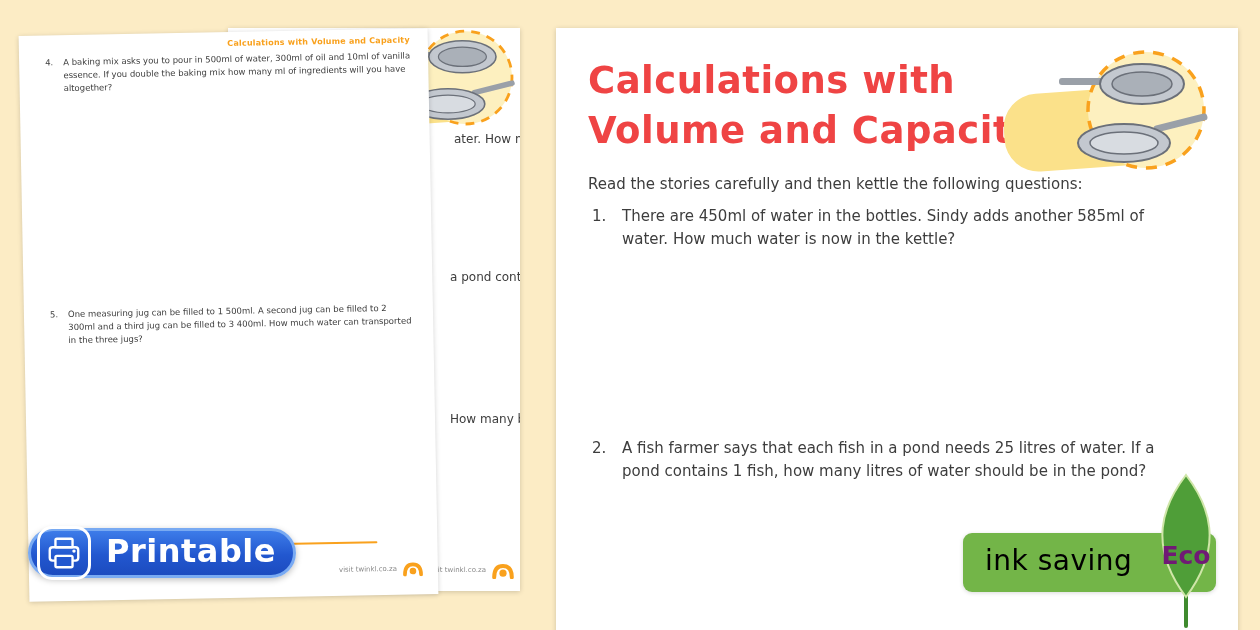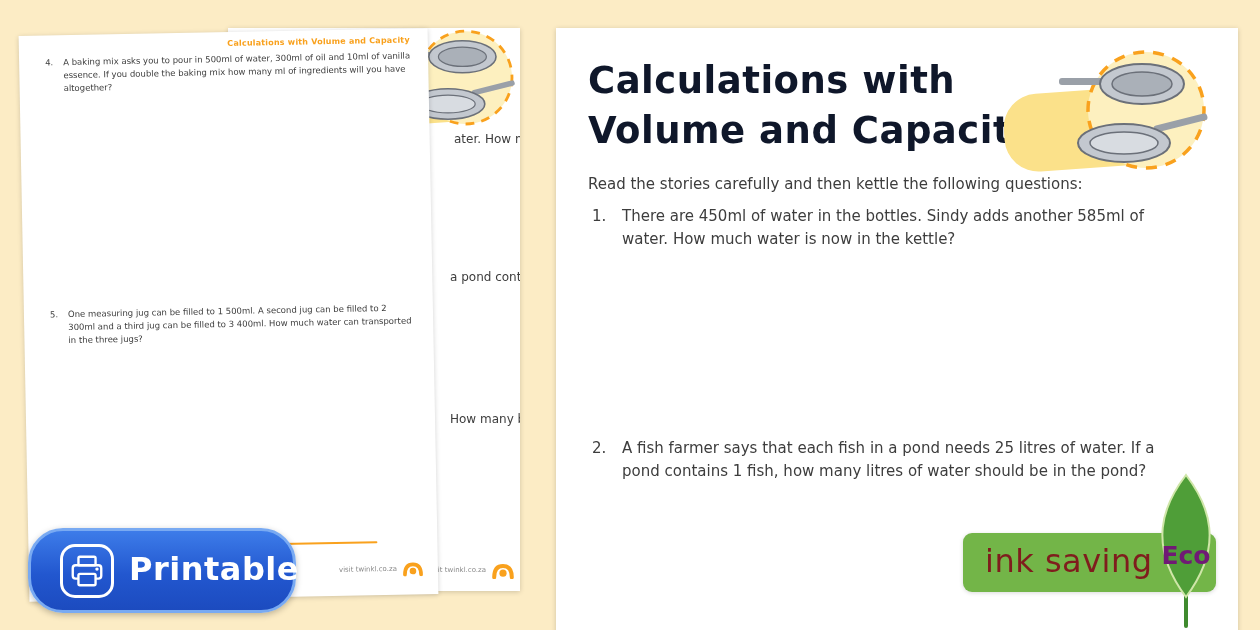--- a/index.html
+++ b/index.html
@@ -24,39 +24,39 @@
   .fp-title { position:absolute; top:7px; right:18px; font-size:8px; font-weight:700; color:#f9a11d; letter-spacing:0.2px; }
   .fp-q { position:absolute; left:26px; right:18px; display:flex; gap:7px; font-size:8.5px; line-height:1.5; color:#3d3d3d; }
   .fp-q4 { top:21px; }
   .fp-q5 { top:273px; }
   .fp-q .num { min-width:11px; }
   .fp-rule { position:absolute; left:22px; right:60px; bottom:52px; height:2px; background:#f9a11d; border-radius:1px; }
   .fp-footer { position:absolute; right:14px; bottom:18px; display:flex; align-items:center; gap:5px; font-size:7px; color:#8a8a8a; }
 
   
   .right-page { left:556px; top:28px; width:682px; height:620px; z-index:1; }
-  .rp-title { position:absolute; left:32px; top:28px; font-size:37px; font-weight:700; color:#0f172a; line-height:1.35; letter-spacing:0.5px; }
+  .rp-title { position:absolute; left:32px; top:28px; font-size:37px; font-weight:700; color:#ef4444; line-height:1.35; letter-spacing:0.5px; }
   .rp-illustration { position:absolute; top:20px; right:24px; width:210px; height:150px; }
   .rp-intro { position:absolute; left:32px; top:147px; right:40px; font-size:15px; color:#3d3d3d; }
   .question { position:absolute; display:flex; gap:10px; font-size:15px; line-height:1.55; color:#3d3d3d; }
   .question .num { min-width:20px; }
   .rp-q1 { left:36px; top:177px; right:46px; }
   .rp-q2 { left:36px; top:409px; right:46px; }
 
   
-  .printable-badge { position:absolute; left:28px; top:528px; width:268px; height:85px; border-radius:35px;
+  .printable-badge { position:absolute; left:28px; top:528px; width:268px; height:50px; border-radius:35px;
       background:linear-gradient(180deg,#3d7ce9 0%, #2257cf 55%, #1c4bbf 100%);
-      border:3px solid #79aaf2; display:flex; align-items:center; gap:15px; padding-left:29px; z-index:5;
+      border:3px solid #79aaf2; display:flex; align-items:center; gap:15px; padding-left:6px; z-index:5;
       box-shadow:0 2px 6px rgba(0,0,0,0.25); }
   .printer-box { width:54px; height:54px; border:3px solid #ffffff; border-radius:15px; display:flex; align-items:center; justify-content:center; flex:0 0 auto; }
   .printable-label { color:#ffffff; font-size:32px; font-weight:600; letter-spacing:0.5px; padding-bottom:4px; }
 
   
   .eco-badge-bar { position:absolute; left:963px; top:533px; width:253px; height:59px; border-radius:9px; background:#73b548; z-index:4; display:flex; align-items:center; box-shadow:0 1px 4px rgba(0,0,0,0.15); }
-  .ink-saving-label { color:#7f1d1d; font-size:32px; font-weight:500; padding-left:22px; letter-spacing:0.5px; padding-bottom:4px; }
+  .ink-saving-label { color:#000000; font-size:28px; font-weight:500; padding-left:22px; letter-spacing:0.5px; padding-bottom:4px; }
   .eco-leaf { position:absolute; left:1140px; top:472px; width:92px; height:158px; z-index:5; }
   .eco-label { position:absolute; left:1140px; top:541px; width:92px; text-align:center; color:#701a75; font-size:25px; font-weight:700; z-index:6; }
 </style>
 </head>
 <body>
 
 <div class="stage">
 
   <div class="page back-page">
     <svg class="bp-illustration" viewBox="0 0 210 150">

